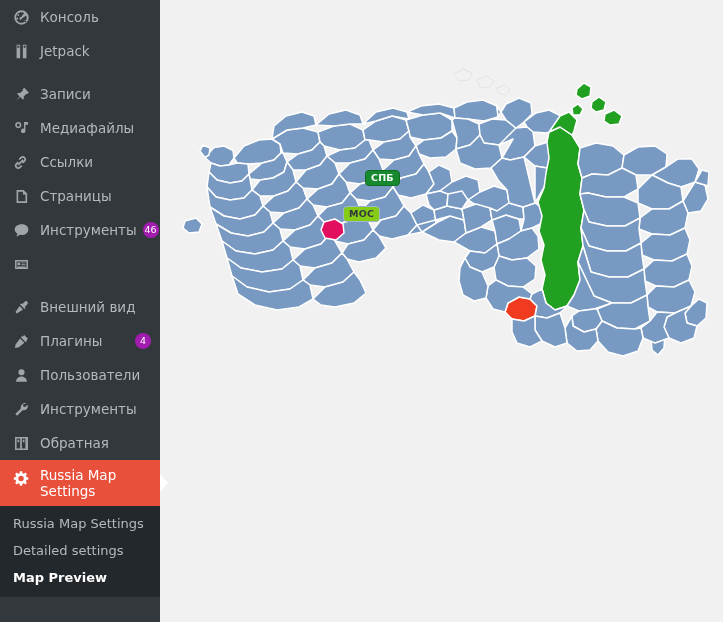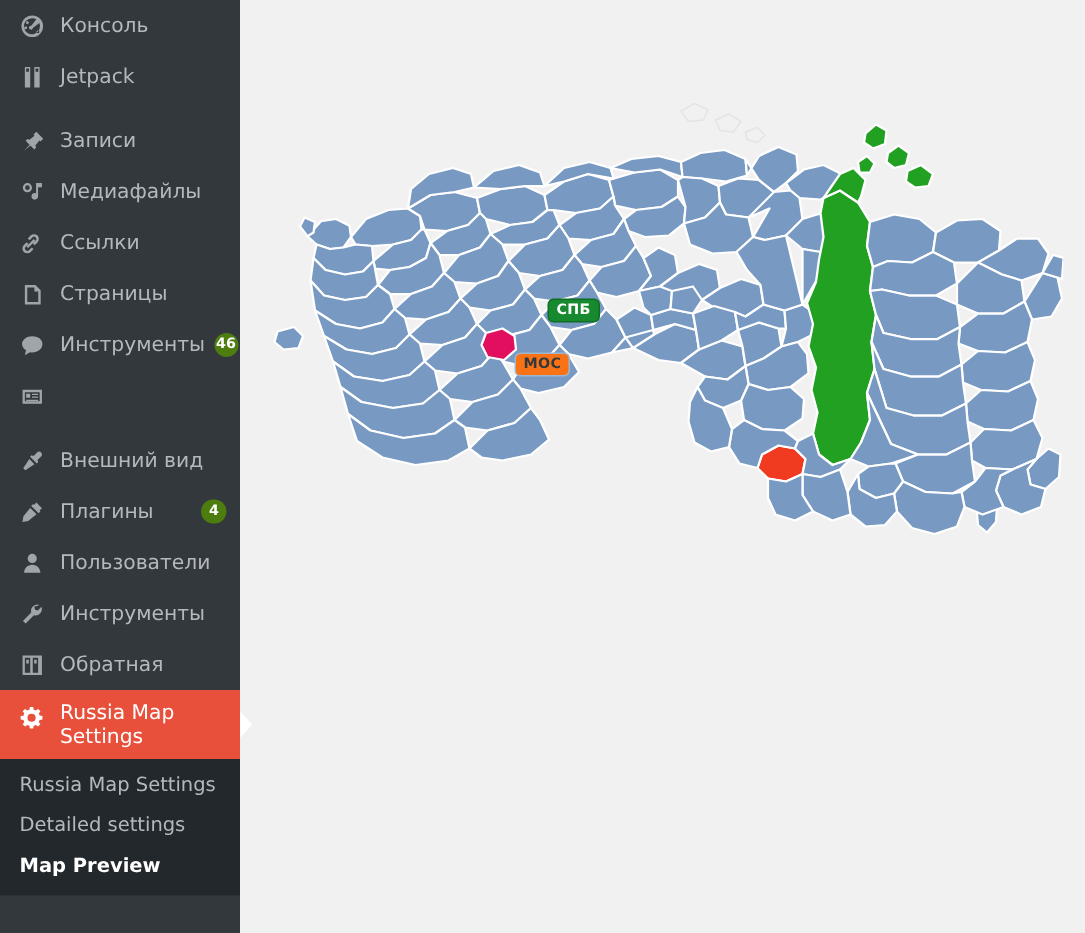--- a/index.html
+++ b/index.html
@@ -39,23 +39,23 @@
   }
   .menu-item .ico svg{display:block;}
   .menu-item .lbl{flex:1;white-space:normal;}
   .menu-item.gap-below{margin-bottom:9px;}
 
   .badge{
     display:inline-flex;align-items:center;justify-content:center;
     min-width:16px;height:16px;padding:0 5px;
     margin-left:6px;margin-right:9px;
     border-radius:10px;
-    background:#4d7c0f;
+    background:#a21caf;
     color:#fff;
-    font-size:9.5px;line-height:16px;font-weight:700;
+    font-size:9.5px;line-height:16px;font-weight:400;
     box-sizing:border-box;
   }
 
   
   .menu-item.current{
     background:#e8503c;
     color:#ffffff;
     padding-top:7px;padding-bottom:7px;
     align-items:flex-start;
   }
@@ -90,29 +90,28 @@
 
   
   .map-label{
     position:absolute;
     display:inline-flex;align-items:center;justify-content:center;
     font-size:9.5px;font-weight:700;letter-spacing:.2px;
     border-radius:4px;
     padding:1px 5px 2px 5px;
     box-sizing:border-box;
     white-space:nowrap;
-    margin-top:29px;
   }
   .map-label.spb{
     left:205px;top:170px;
     background:#17892f;color:#ffffff;border:1px solid #0f6d24;
   }
   .map-label.mos{
     left:183px;top:206px;
-    background:#f97316;color:#33383d;border:1px solid #9fb6cf;
+    background:#84cc16;color:#33383d;border:1px solid #9fb6cf;
   }
 </style>
 </head>
 <body>
 
 <div id="app">
 
   <div id="adminmenu-wrap">
     <ul class="menu-list" id="menu-list">
         <li class="menu-item">

